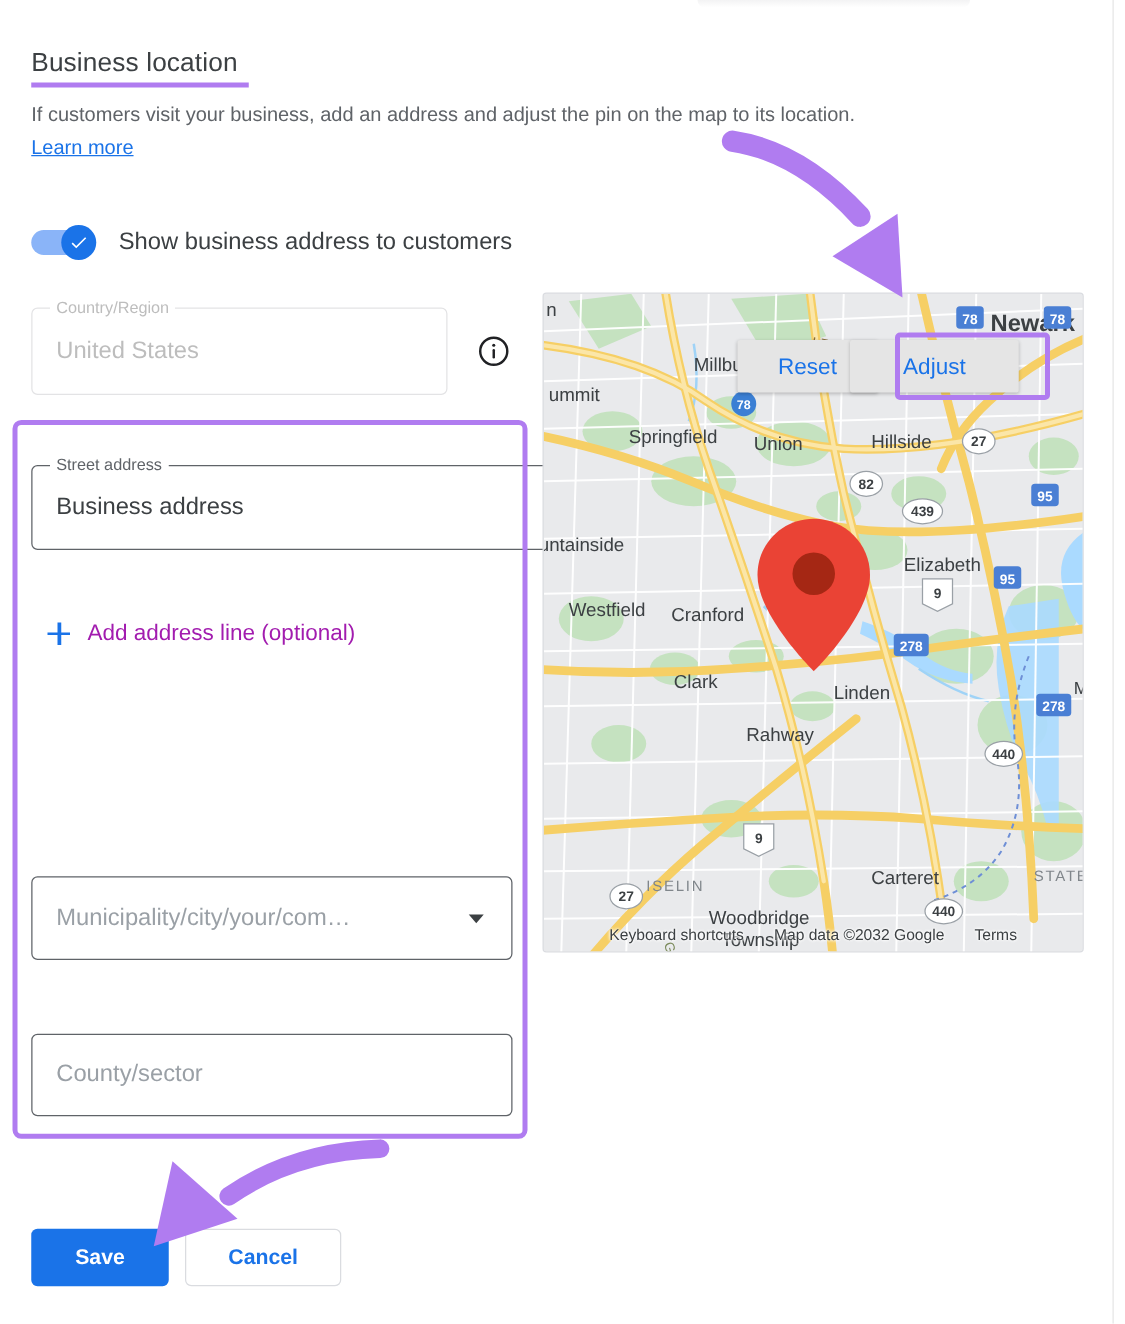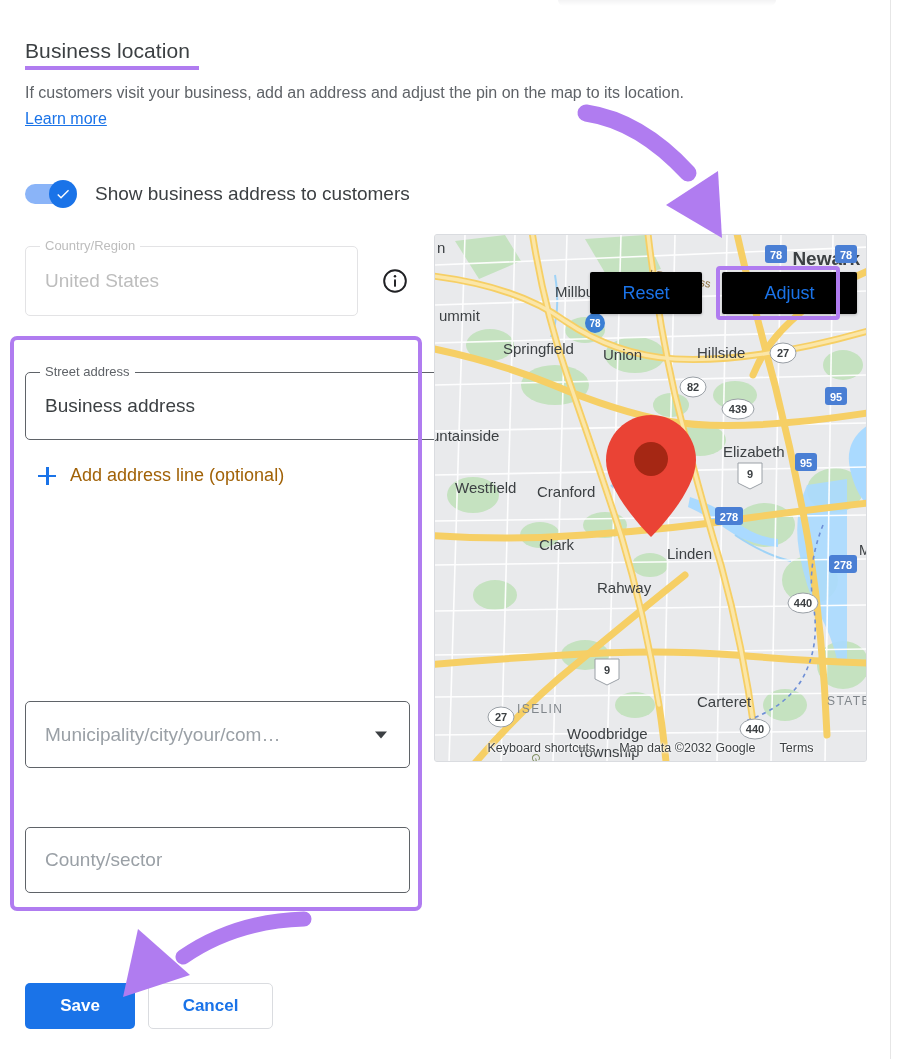--- a/index.html
+++ b/index.html
@@ -100,23 +100,23 @@
   #county-field   { left: 25px;  top: 827px; width: 385px; height: 66px; }
 
   
   .info-icon {
     position: absolute; left: 382px; top: 268px;
     width: 26px; height: 26px; cursor: pointer;
   }
 
   
   .add-line {
-    position: absolute; left: 38px; top: 465px;
+    position: absolute; left: 38px; top: 496px;
     display: flex; align-items: center; gap: 14px;
-    color: #a16207; font-size: 18px; cursor: pointer;
+    color: #a21caf; font-size: 18px; cursor: pointer;
   }
   .plus {
     position: relative; width: 18px; height: 18px;
   }
   .plus::before, .plus::after {
     content:""; position:absolute; background:#1a73e8;
   }
   .plus::before { left: 0; top: 8px; width: 18px; height: 2.5px; }
   .plus::after  { left: 8px; top: 0; width: 2.5px; height: 18px; }
 
@@ -137,27 +137,27 @@
 
   
   .map {
     position: absolute; left: 434px; top: 234px;
     width: 433px; height: 528px;
     border: 1px solid #dadce0; border-radius: 3px;
     overflow: hidden; background: #e8eaed;
   }
   .map svg { display: block; }
   .map-btn {
-    position: absolute; background: #000000; color: #1a73e8;
+    position: absolute; background: #e5e5e5; color: #1a73e8;
     font-size: 18px; display: flex; align-items: center;
     justify-content: center; border-radius: 2px; cursor: pointer;
     box-shadow: 0 1px 3px rgba(0,0,0,.22);
   }
   #map-reset-btn  { left: 590px; top: 272px; width: 112px; height: 42px; }
-  #map-adjust-btn { left: 722px; top: 272px; width: 135px; height: 42px; }
+  #map-adjust-btn { left: 680px; top: 272px; width: 135px; height: 42px; }
 
   .map-attrib {
     position: absolute; left: 434px; top: 736px; width: 433px; height: 24px;
     display: flex; align-items: center; justify-content: center; gap: 24px;
     font-size: 12.5px; color: #3c4043; pointer-events: none;
   }
   .map-attrib span { text-shadow: 0 0 3px #fff, 0 0 3px #fff, 0 0 2px #fff; }
 
   
   .ann-box {

